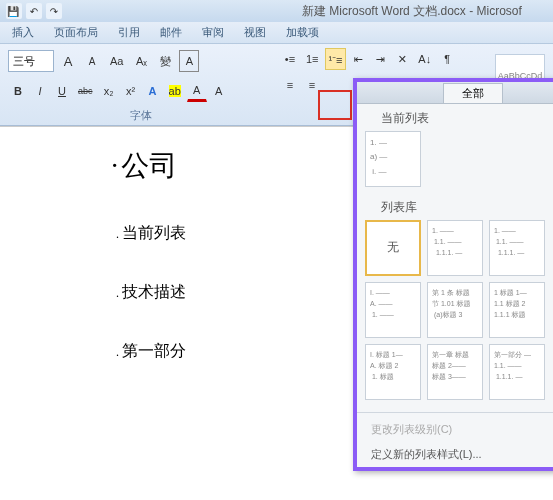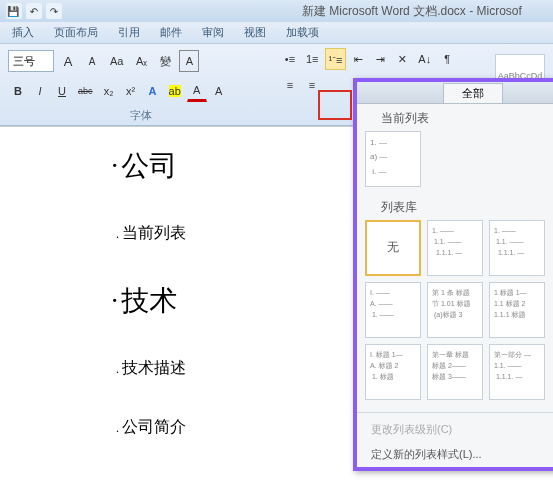--- a/index.html
+++ b/index.html
@@ -133,23 +133,22 @@
   </div>
 
   <div class="group-label">字体</div>
 </div>
 
 <div class="doc-area">
   <div class="page-edge">
     <div class="doc-content">
       <div class="h1">公司</div>
       <div class="h2">当前列表</div>
-      <div class="h1">技术</div>
       <div class="h2">技术描述</div>
-      <div class="h2">公司简介</div>
+      <div class="h2">第一部分</div>
     </div>
   </div>
 </div>
 
 <div class="dropdown">
   <div class="dd-header">
     <div class="tab-all">全部</div>
   </div>
   <div class="dd-section-label">当前列表</div>
   <div class="dd-current" style="white-space:pre;">1. ―

